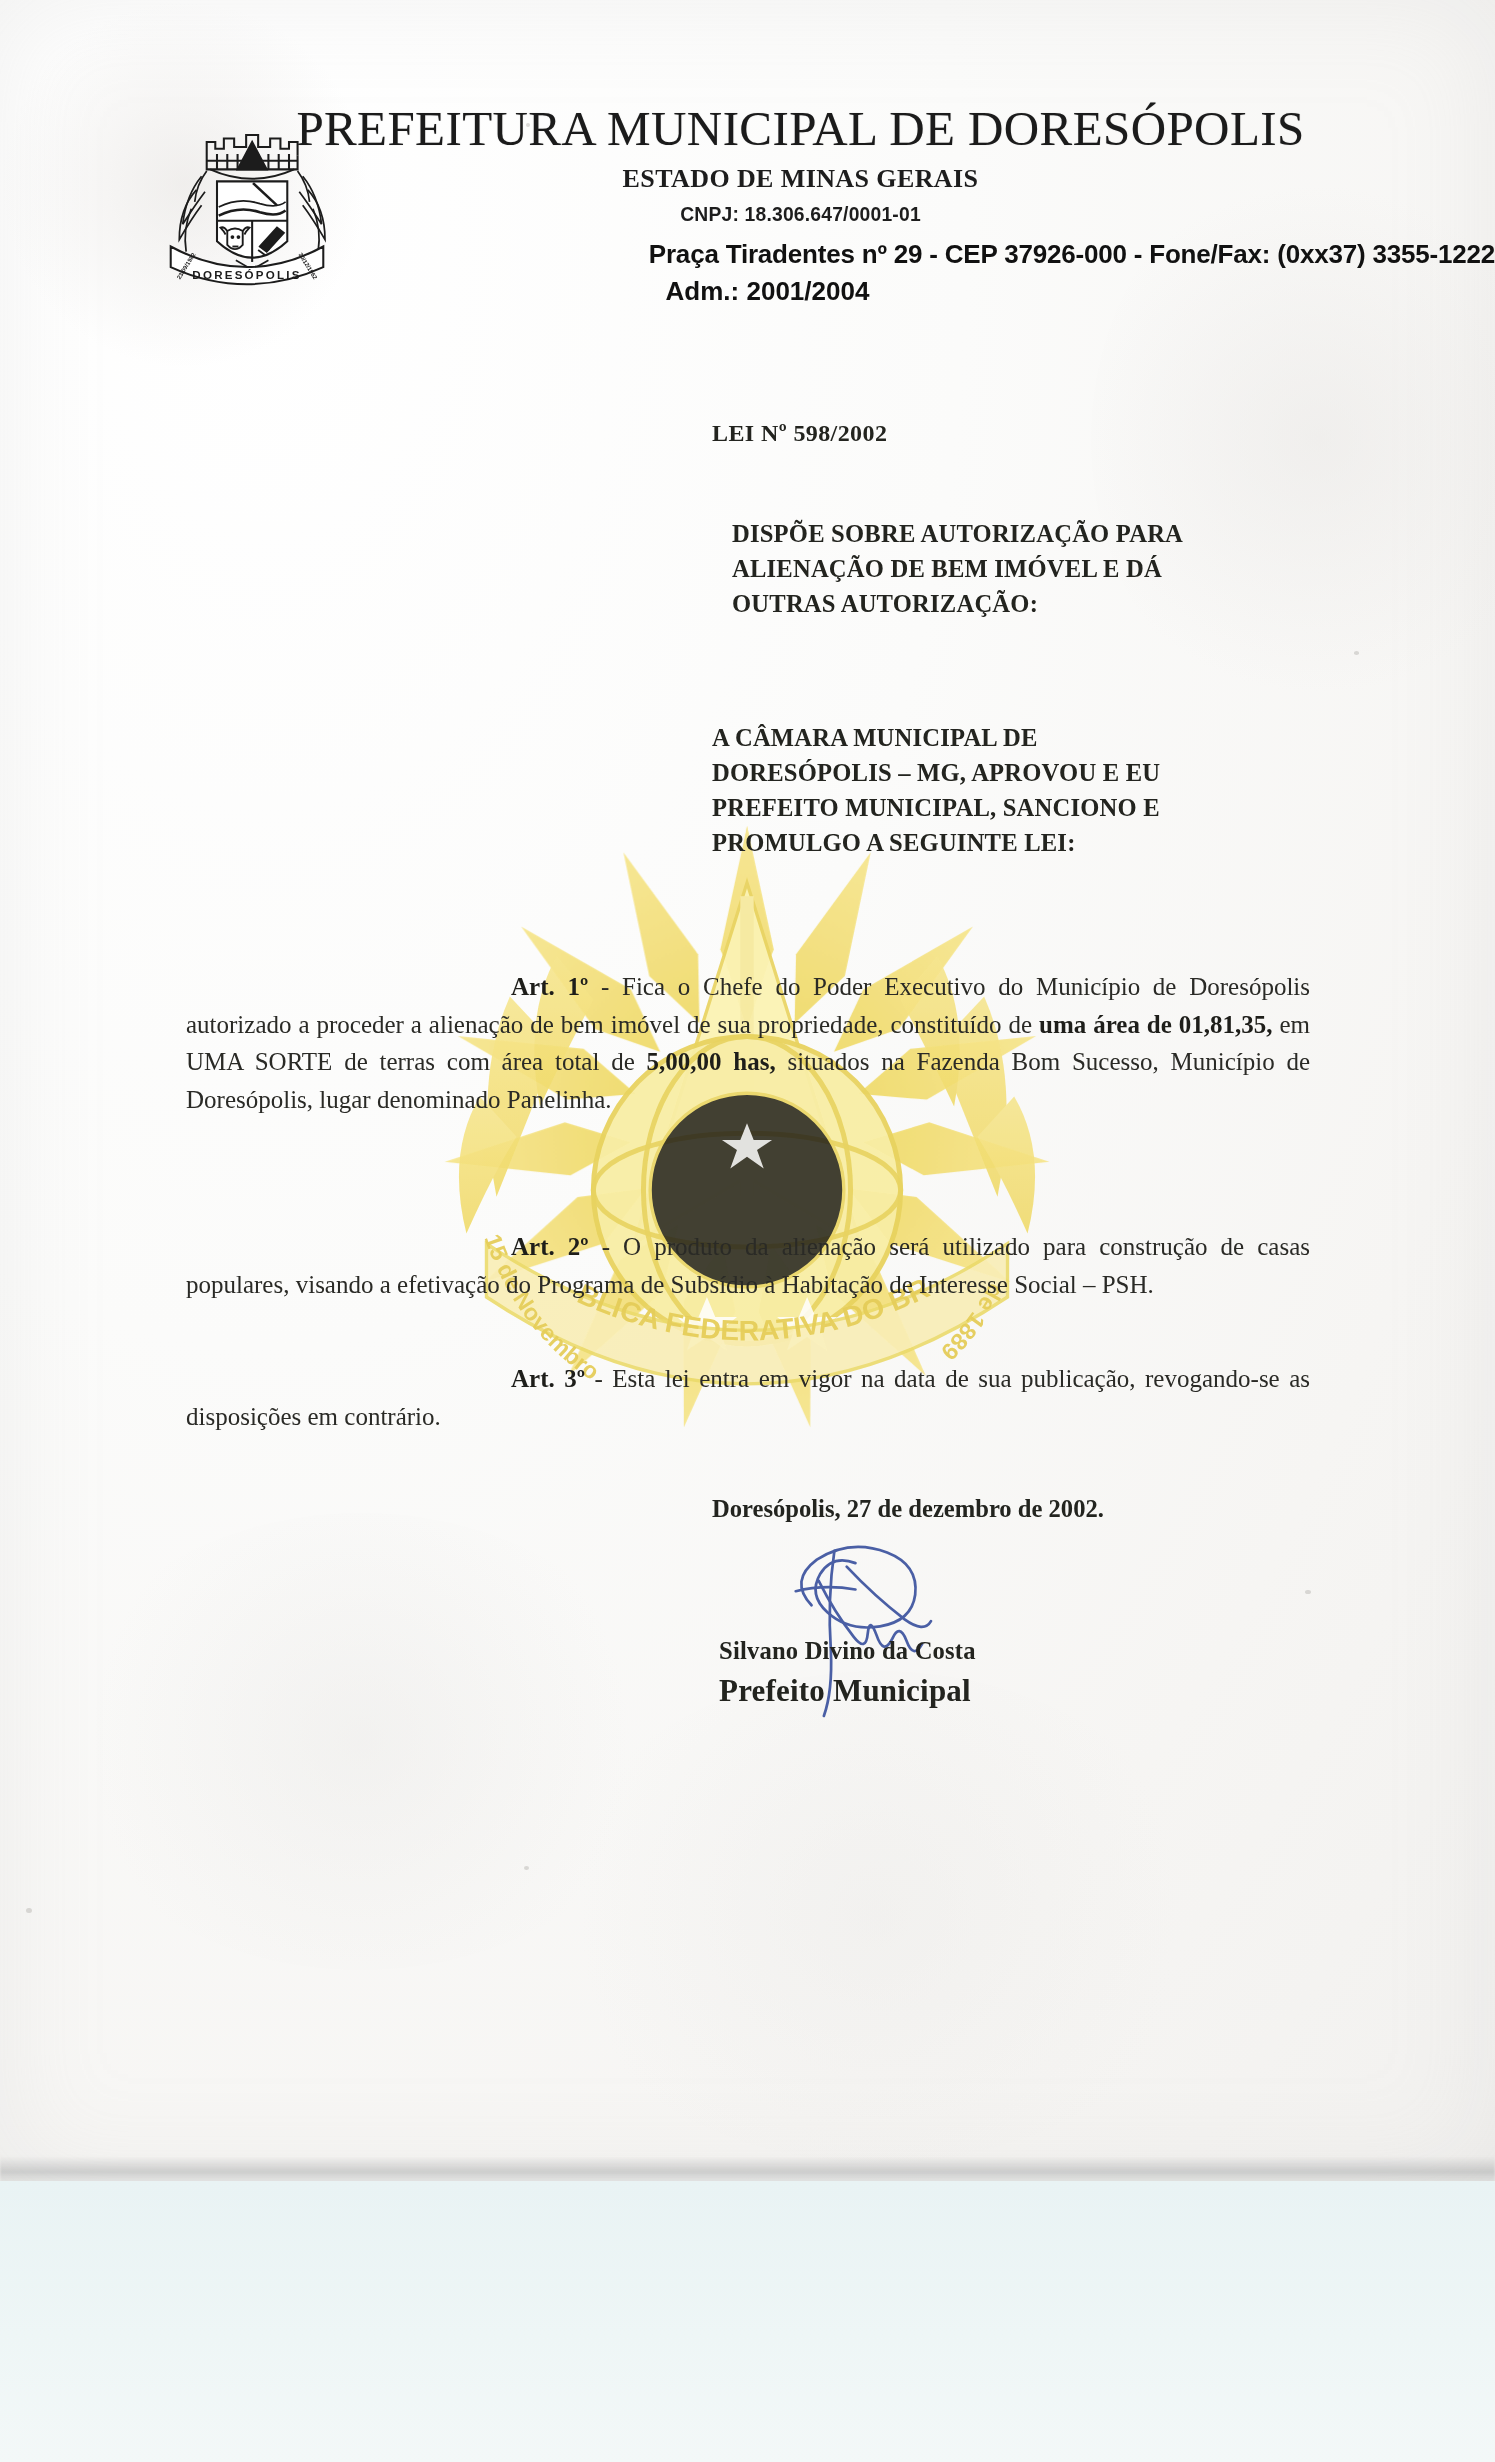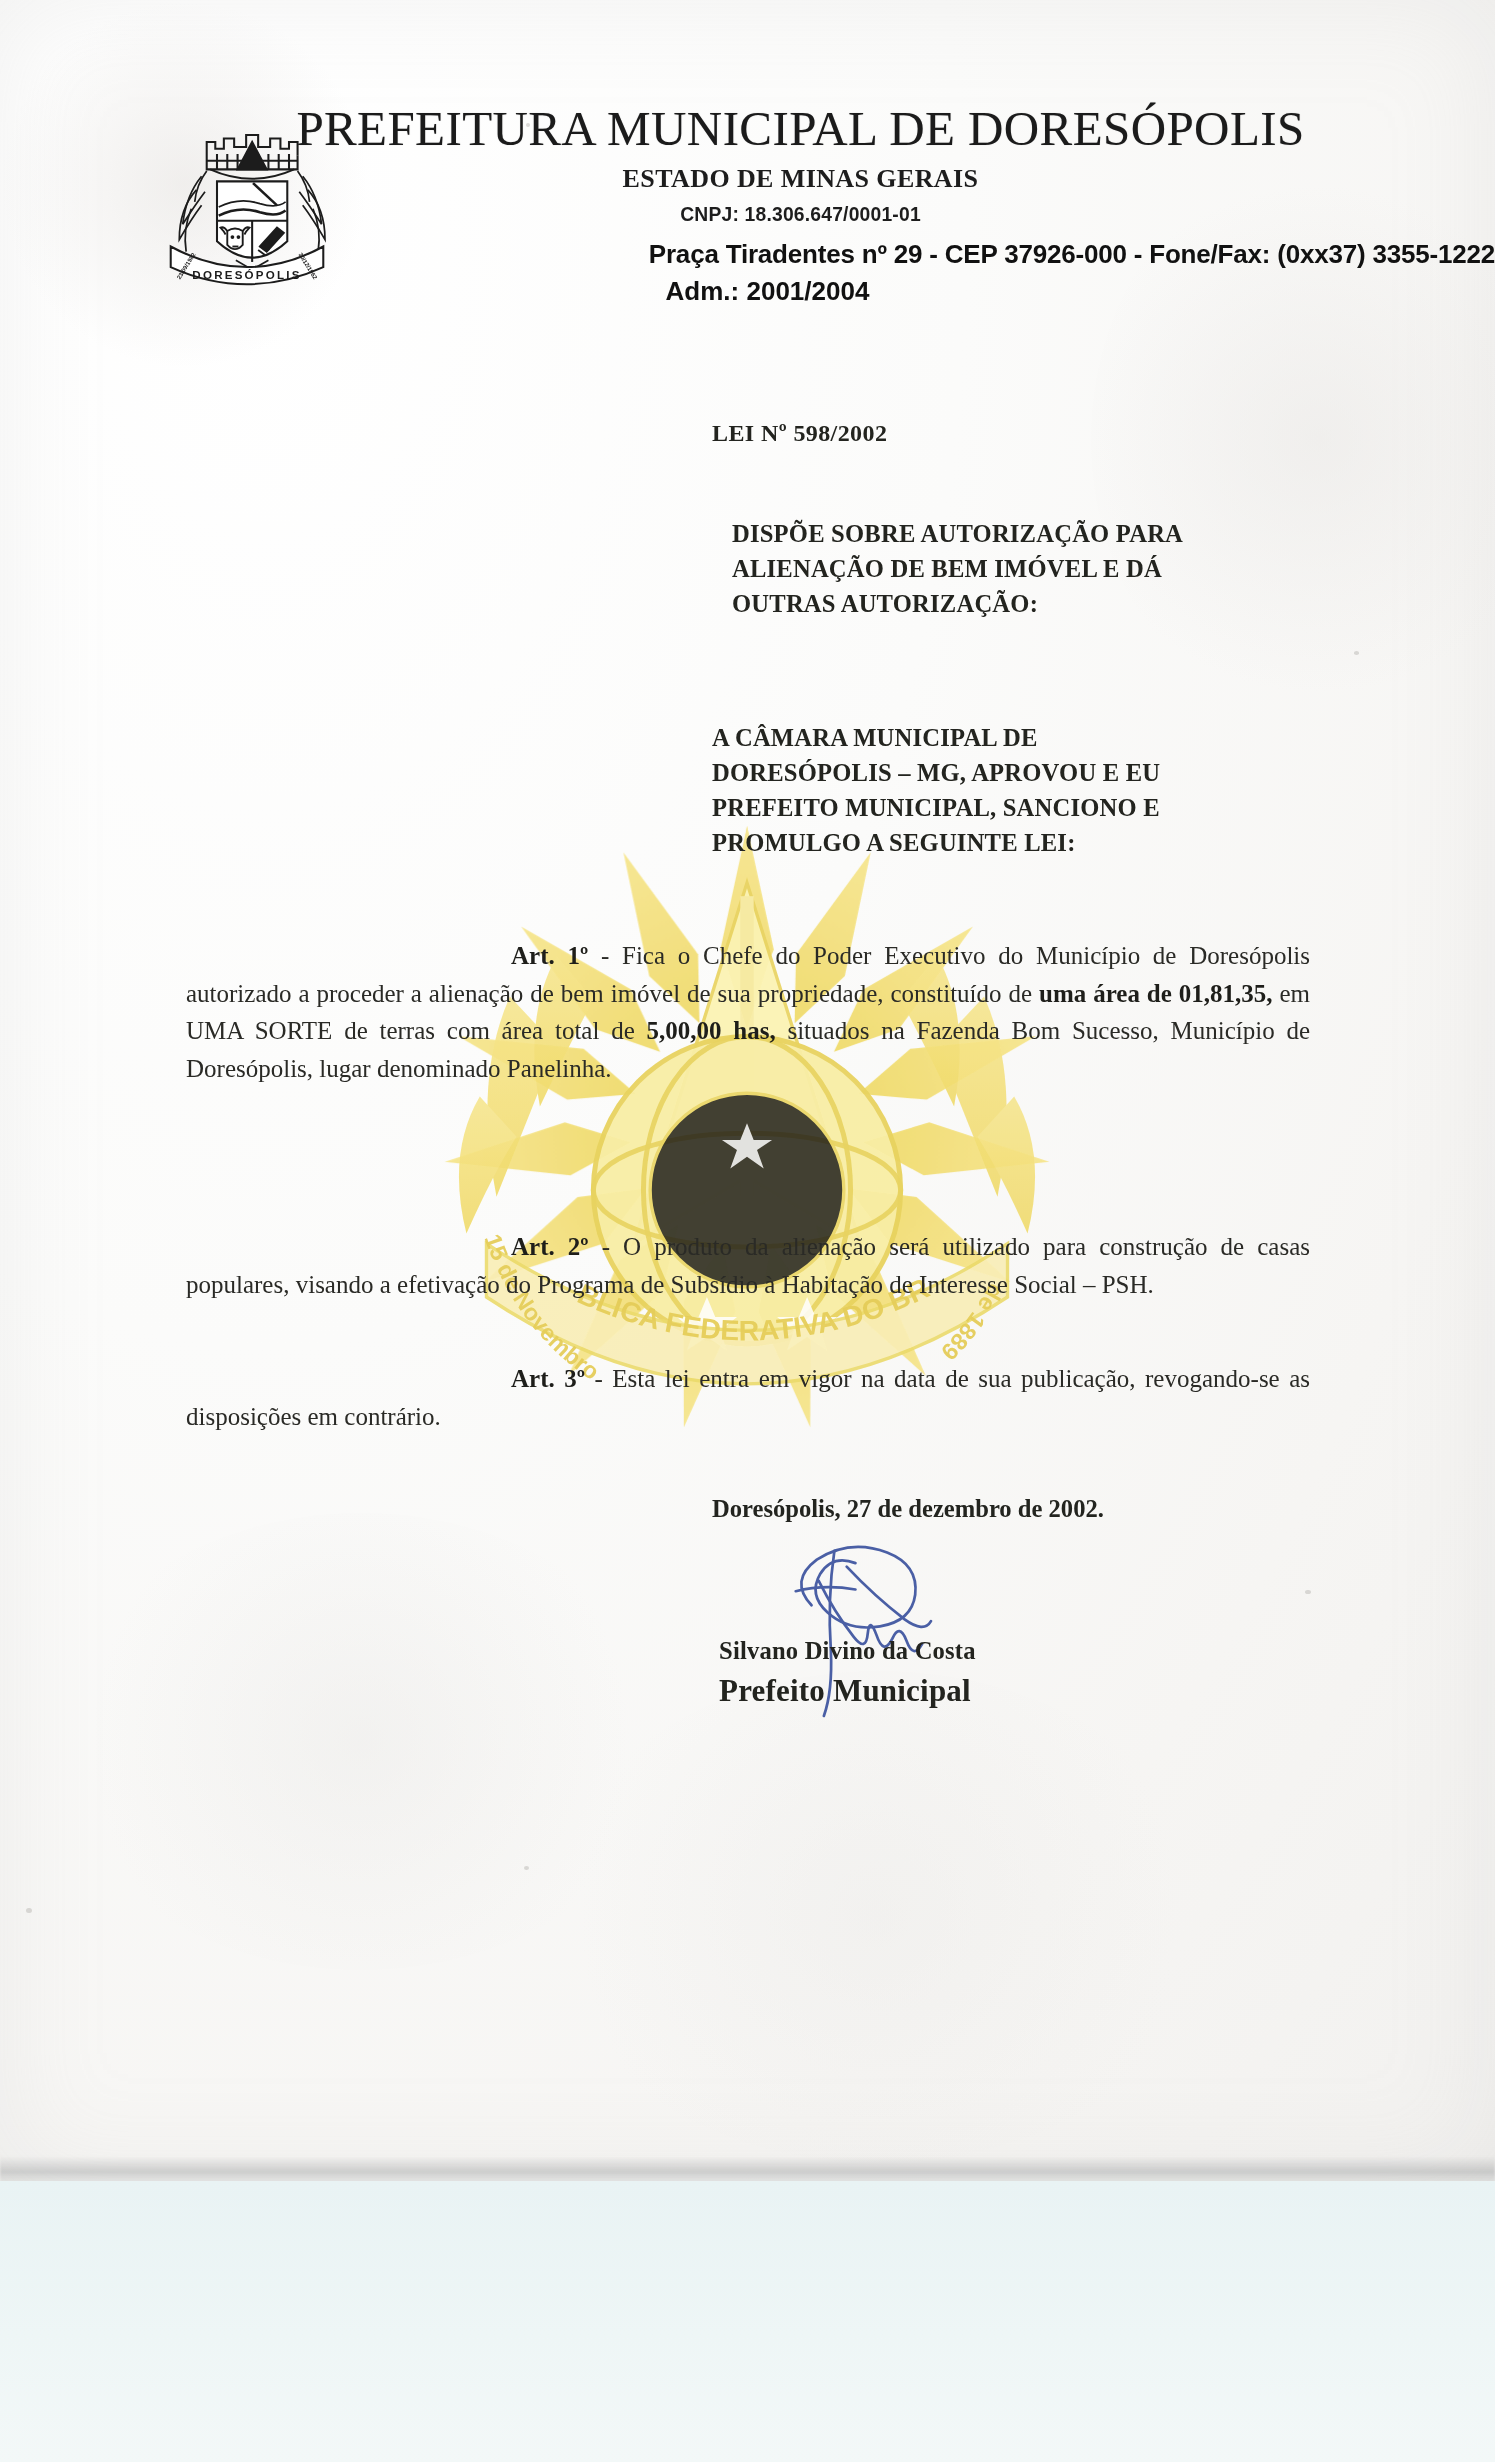--- a/index.html
+++ b/index.html
@@ -136,21 +136,21 @@
   }
   .article{
     position:absolute;left:186px;width:1124px;
     font-family:"Liberation Serif", serif;
     font-size:25px;line-height:1.5;
     color:#2a2a26;
     text-align:justify;
     text-indent:325px;
   }
   .article b{font-weight:700;color:#1e1e1a;}
-  #art1{top:928px;margin-top:9px;}
+  #art1{top:959px;margin-top:9px;}
   #art2{top:1203px;}
   #art3{top:1335px;}
 
   .place-date{
     position:absolute;left:712px;top:1495px;
     font-family:"Liberation Serif", serif;
     font-weight:700;font-size:24.6px;color:#23241f;
   }
   .sig-name{
     position:absolute;left:719px;top:1637px;

